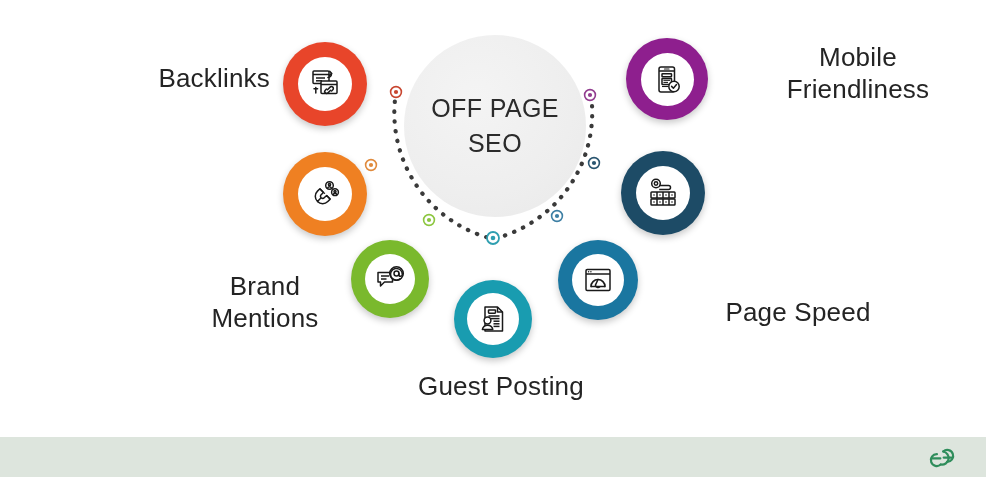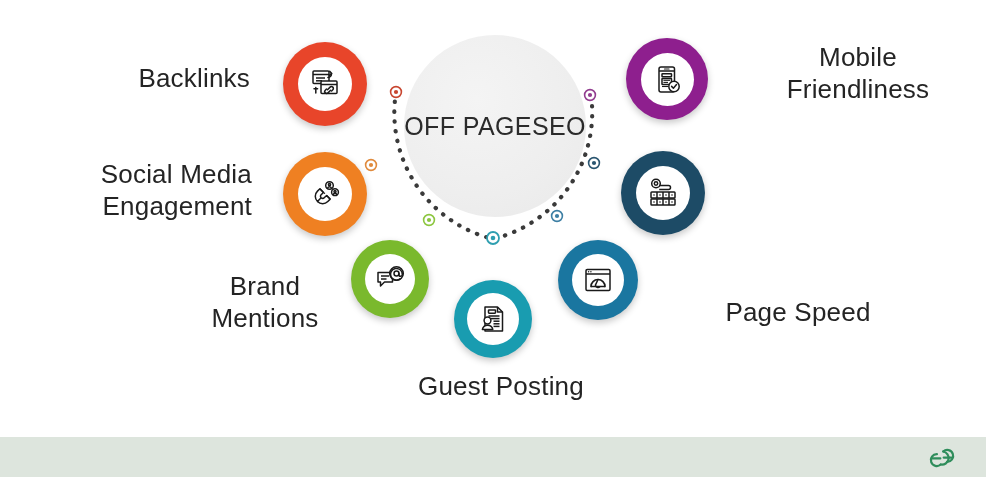--- a/index.html
+++ b/index.html
@@ -20,21 +20,21 @@
   }
 
   
   .hub {
     position: absolute;
     left: 404px; top: 35px;
     width: 182px; height: 182px;
     border-radius: 50%;
     background: radial-gradient(circle at 40% 35%, #f4f4f4 0%, #eeeeee 60%, #e9e9e9 100%);
     display: flex;
-    flex-direction: row;
+    flex-direction: column;
     align-items: center;
     justify-content: center;
     text-align: center;
   }
   .hub-title {
     font-size: 25px;
     line-height: 35px;
     color: #2b2b2b;
     letter-spacing: 0.4px;
     font-weight: 400;
@@ -153,43 +153,41 @@
           <line x1="13" y1="17.5" x2="29" y2="17.5"></line>
           <path d="M19.5 22.7 l2.6 -2.6 a1.9 1.9 0 0 1 2.7 2.7 l-1.2 1.2" stroke-linecap="round"></path>
           <path d="M22.6 23.3 l-2.6 2.6 a1.9 1.9 0 0 1 -2.7 -2.7 l1.2 -1.2" stroke-linecap="round"></path>
           <path d="M23.5 6.5 a4 4 0 0 1 -3.6 4" stroke-linecap="round"></path>
           <path d="M21.4 8.3 l2.3 -1.9 -2 -2.2" stroke-linecap="round" stroke-linejoin="round"></path>
           <path d="M7.8 20.5 v5.5 M6 21.8 h3.6" stroke-linecap="round"></path>
         </svg>
       </span>
     </div>
   </div>
-  <div class="label right" style="left:0px; top:62px; width:250px;">Backlinks</div>
+  <div class="label right" style="left:0px; top:62px; width:250px;padding-left:20px;">Backlinks</div>
 
   <div class="node" style="left:283px; top:152px; width:84px; height:84px; background:#ef8022;">
     <div class="inner" style="width:54px; height:54px;">
       <span>
         <svg width="34" height="34" viewBox="0 0 34 34" fill="none" stroke="#1a1a1a" stroke-width="1.5">
           <path d="M9.5 24.5 a7.2 7.2 0 0 1 0 -10.4 l2.4 -2.3 3.6 3.7 -2.4 2.3 a2 2 0 0 0 0 2.9 l-3.6 3.8z" stroke-linejoin="round"></path>
           <path d="M9.5 24.5 a7.2 7.2 0 0 0 10.3 0 l2.4 -2.4 -3.6 -3.6 -2.4 2.3 a2 2 0 0 1 -2.9 0" stroke-linejoin="round"></path>
           <line x1="11.9" y1="11.8" x2="15.5" y2="15.5" stroke-width="1.3"></line>
           <line x1="18.6" y1="18.5" x2="22.2" y2="22.1" stroke-width="1.3"></line>
           <circle cx="21.5" cy="8.5" r="3.8"></circle>
           <circle cx="21.5" cy="7.5" r="1.1"></circle>
           <path d="M19.6 11 a2.1 2.1 0 0 1 3.8 0" stroke-linecap="round"></path>
           <circle cx="27" cy="15.2" r="3.4"></circle>
           <circle cx="27" cy="14.4" r="1"></circle>
           <path d="M25.3 17.3 a1.9 1.9 0 0 1 3.4 0" stroke-linecap="round"></path>
           <circle cx="16.5" cy="16.2" r="0.7" fill="#1a1a1a" stroke="none"></circle>
         </svg>
       </span>
     </div>
   </div>
-  <div class="label right" style="left:0px; top:158px; width:252px;">Social Media
-Engagement</div>
 
   <div class="node" style="left:351px; top:240px; width:78px; height:78px; background:#7ab92d;">
     <div class="inner" style="width:50px; height:50px;">
       <span>
         <svg width="32" height="32" viewBox="0 0 32 32" fill="none" stroke="#1a1a1a" stroke-width="1.5">
           <path d="M4 9.5 h14.5 v9.5 h-8 l-4 4 v-4 h-2.5 z" stroke-linejoin="round"></path>
           <line x1="7" y1="13" x2="15" y2="13"></line>
           <line x1="7" y1="16" x2="12.5" y2="16"></line>
           <circle cx="22.5" cy="10.5" r="6.8" fill="#ffffff"></circle>
           <circle cx="22.5" cy="10.5" r="2.5"></circle>

